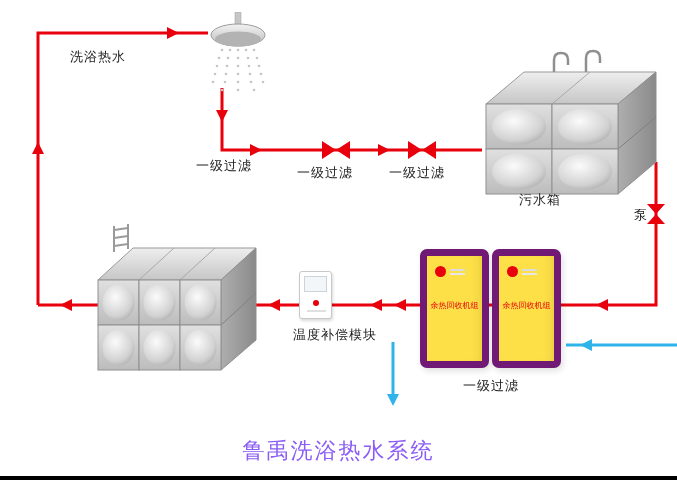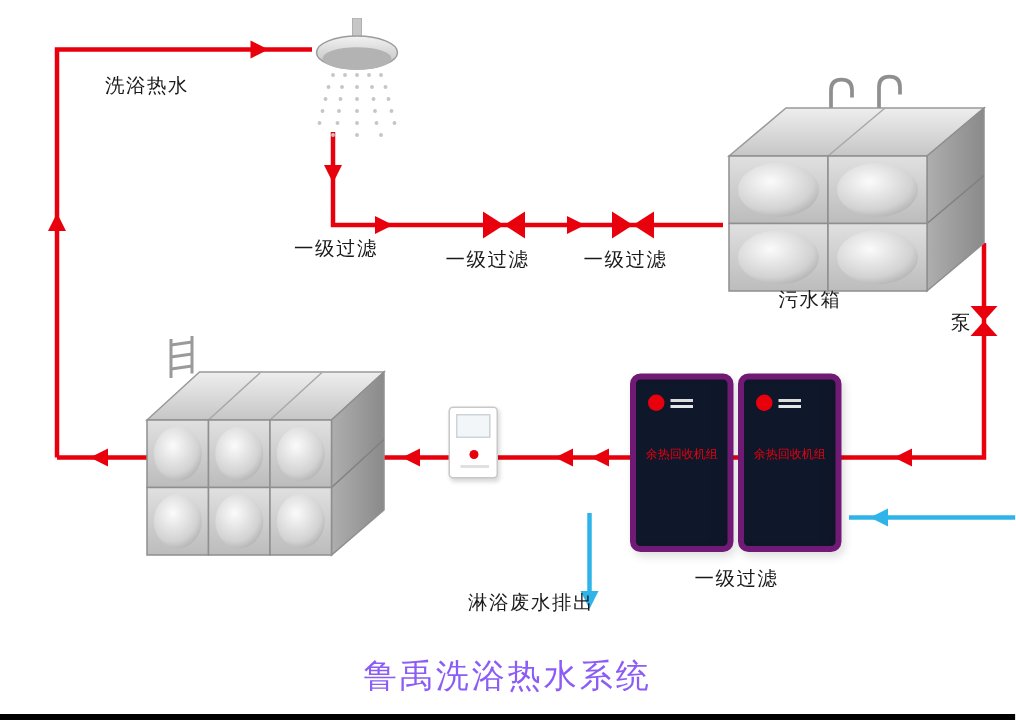--- a/index.html
+++ b/index.html
@@ -7,21 +7,21 @@
   .canvas{position:relative;width:677px;height:480px;background:#fff;overflow:hidden}
   #pipes{position:absolute;left:0;top:0;z-index:1}
   .device{position:absolute;z-index:2}
   .lbl{position:absolute;z-index:3;font-size:13px;color:#1a1a1a;letter-spacing:1px;white-space:nowrap}
   .title{position:absolute;z-index:3;left:0;right:0;top:436px;text-align:center;font-size:22px;letter-spacing:2px;color:#8b5cf6;font-weight:500}
   .pipe{fill:none;stroke:var(--hot,#e8000d);stroke-width:3}
   .pipe-cold{stroke:var(--cold,#2fb4e9)}
   .arrow{fill:var(--hot,#e8000d);stroke:none}
   .arrow-cold{fill:var(--cold,#2fb4e9)}
   .valve{fill:var(--hot,#e8000d)}
-  .cabinet{position:absolute;top:249px;width:69px;height:119px;background:#0f172a;border:4px solid #701a75;
+  .cabinet{position:absolute;top:249px;width:69px;height:119px;background:#fde047;border:7px solid #701a75;
            border-radius:7px;z-index:2;box-shadow:inset -8px 0 10px -6px rgba(0,0,0,.10),2px 3px 6px rgba(0,0,0,.12)}
   .logo{position:absolute;left:8px;top:10px;width:11px;height:11px;border-radius:50%;background:var(--hot,#e8000d)}
   .logo-line{position:absolute;left:23px;top:13px;width:15px;height:2px;background:#dcdcdc;box-shadow:0 4px 0 #e6e6e6}
   .cab-text{position:absolute;top:44px;left:0;right:0;text-align:center;font-size:8px;color:var(--hot,#e8000d);white-space:nowrap}
   .temp-module{position:absolute;left:299px;top:271px;width:33px;height:48px;background:#fff;border:1px solid #c8c8c8;
                border-radius:3px;z-index:2;box-shadow:1px 2px 3px rgba(0,0,0,.15)}
   .tm-screen{margin:4px 4px 0 4px;height:16px;background:#f2f6f8;border:1px solid #ccd4d8}
   .tm-dot{position:absolute;left:13px;top:28px;width:6px;height:6px;border-radius:50%;background:var(--hot,#e8000d)}
   .tm-line{position:absolute;left:7px;top:38px;width:19px;height:2px;background:#e0e0e0}
   .bottom-bar{position:absolute;left:0;bottom:0;width:100%;height:4px;background:#000;z-index:5}
@@ -223,19 +223,19 @@
     <span class="tm-dot"></span>
     <span class="tm-line"></span>
   </div>
 
   <div class="lbl" style="left:70px;top:48px">洗浴热水</div>
   <div class="lbl" style="left:196px;top:157px">一级过滤</div>
   <div class="lbl" style="left:297px;top:164px">一级过滤</div>
   <div class="lbl" style="left:389px;top:164px">一级过滤</div>
   <div class="lbl" style="left:519px;top:191px">污水箱</div>
   <div class="lbl" style="left:634px;top:206px">泵</div>
+  <div class="lbl" style="left:293px;top:326px">温度补偿模块</div>
   <div class="lbl" style="left:463px;top:377px">一级过滤</div>
-  <div class="lbl" style="left:312px;top:393px">淋浴废水排出</div>
 
   <div class="title">鲁禹洗浴热水系统</div>
 
   <div class="bottom-bar"></div>
 </div>
 
 </body></html>

